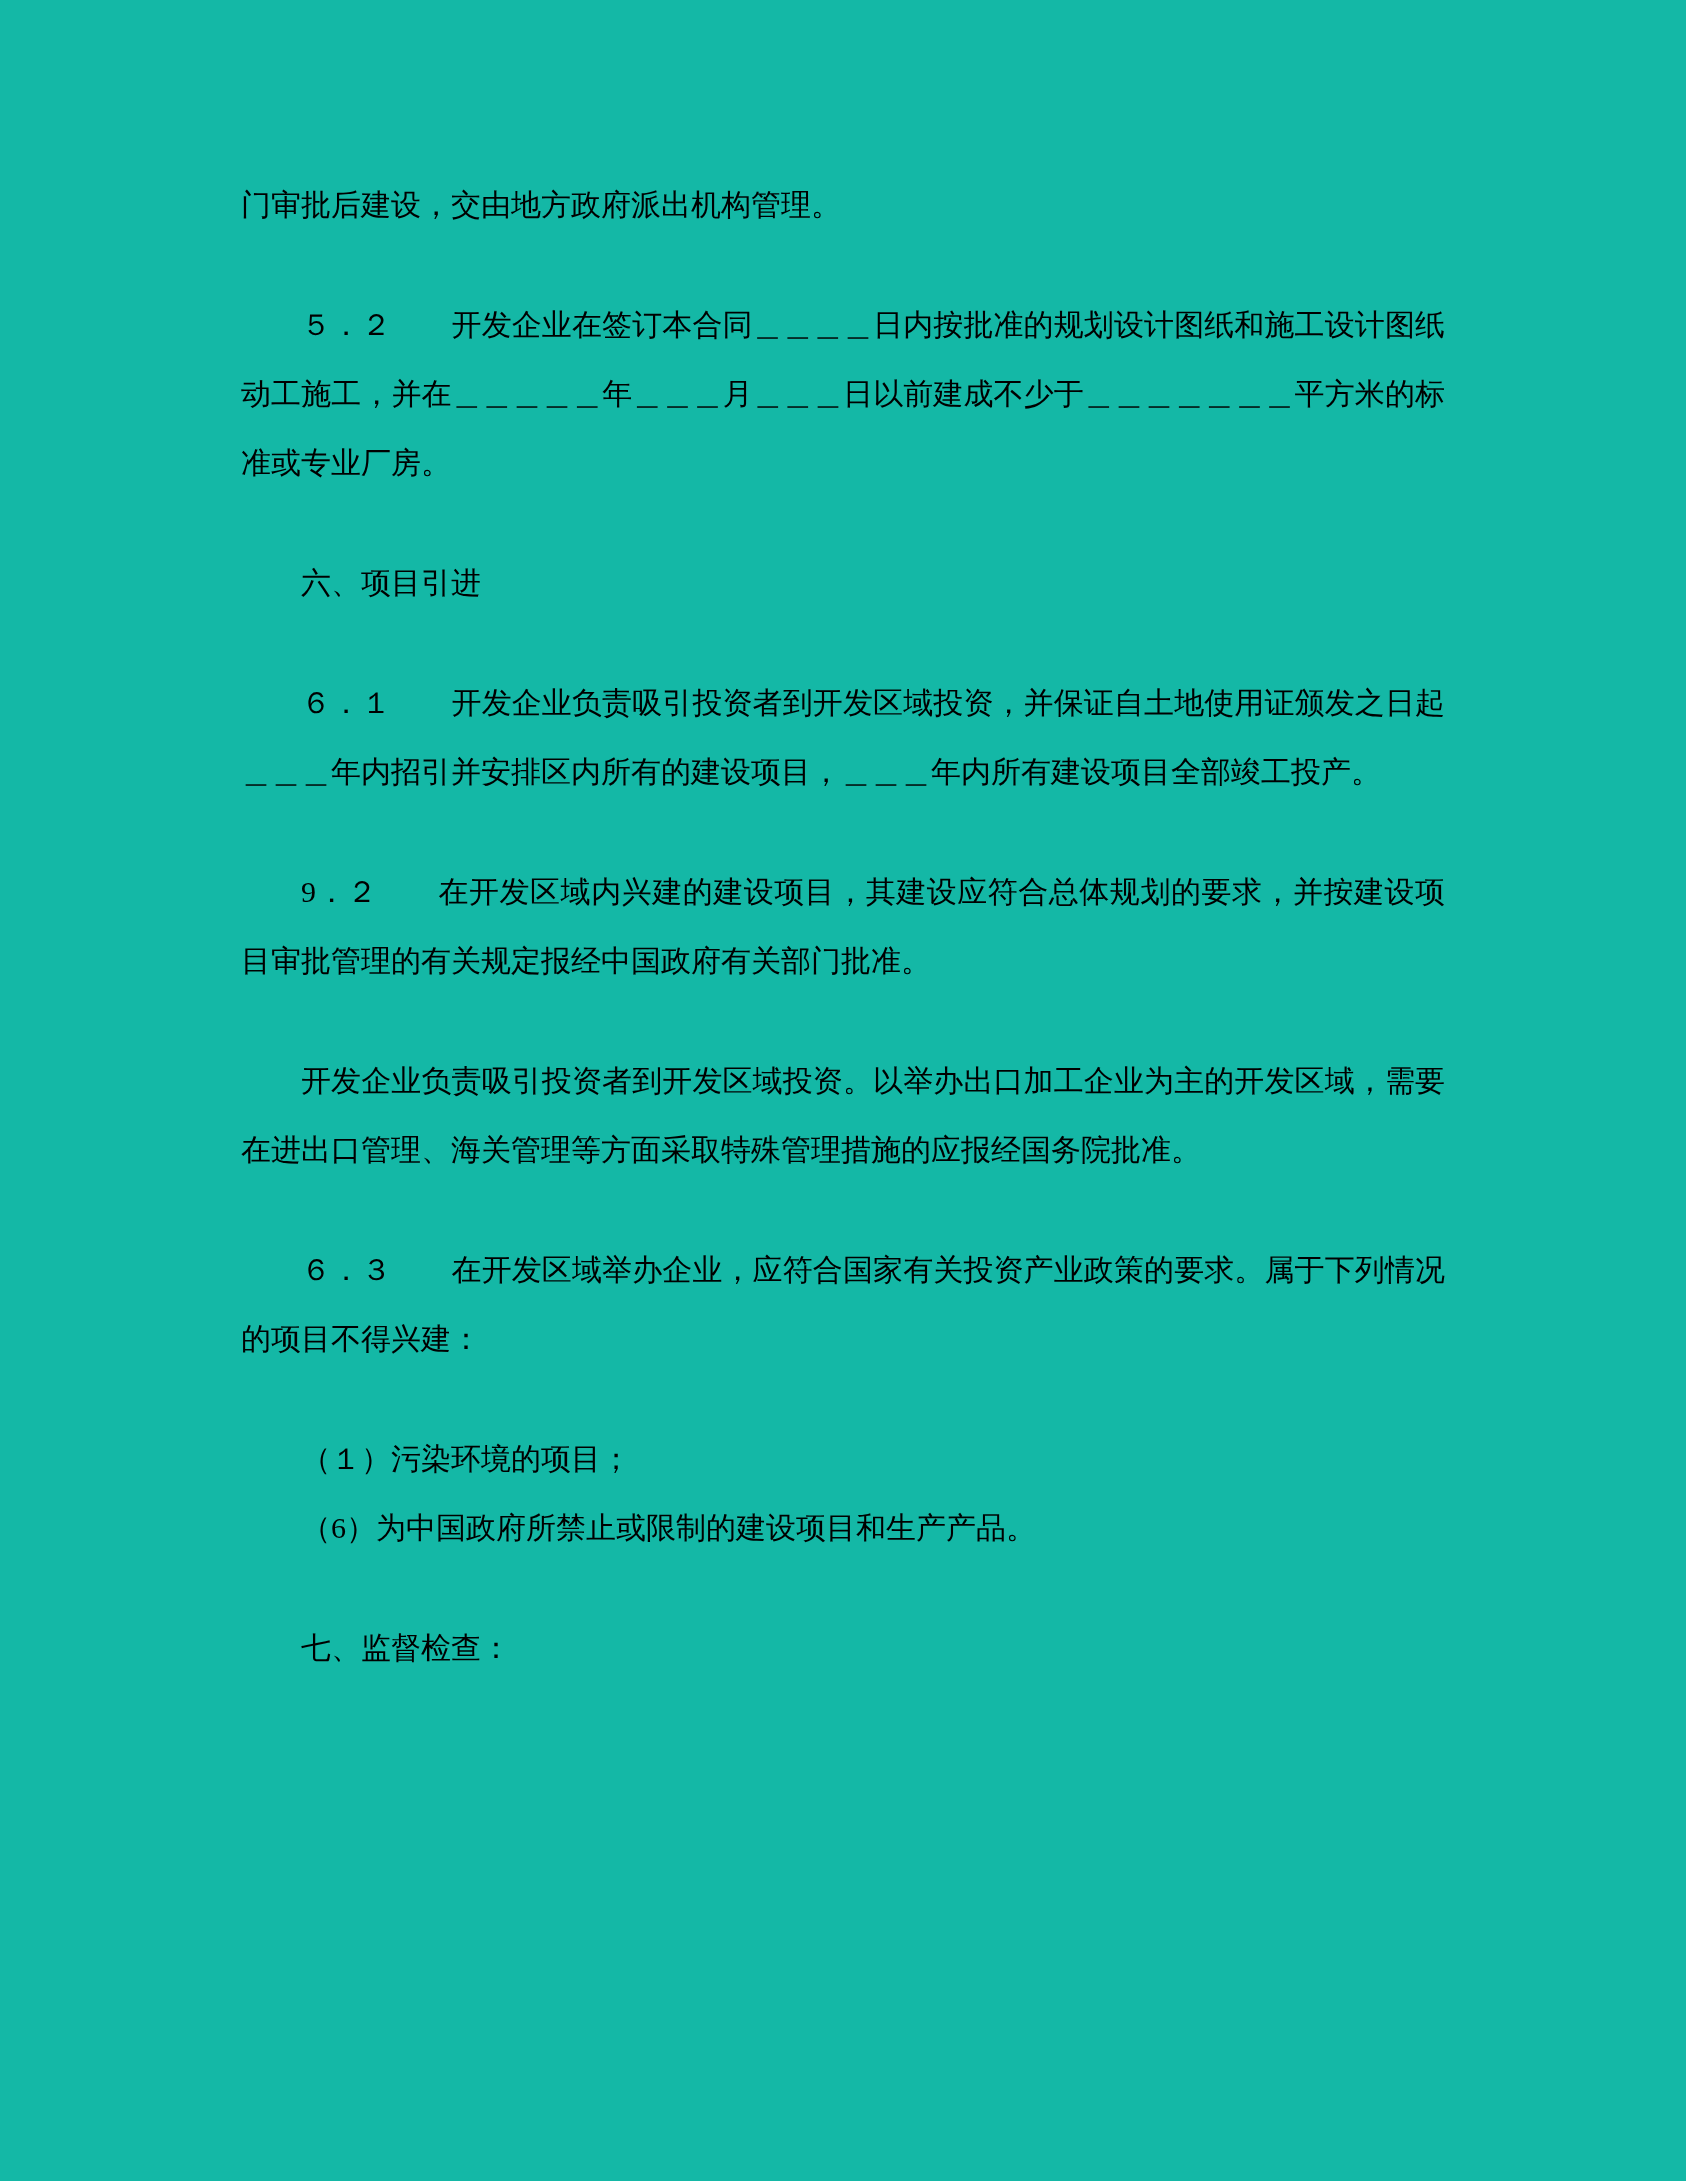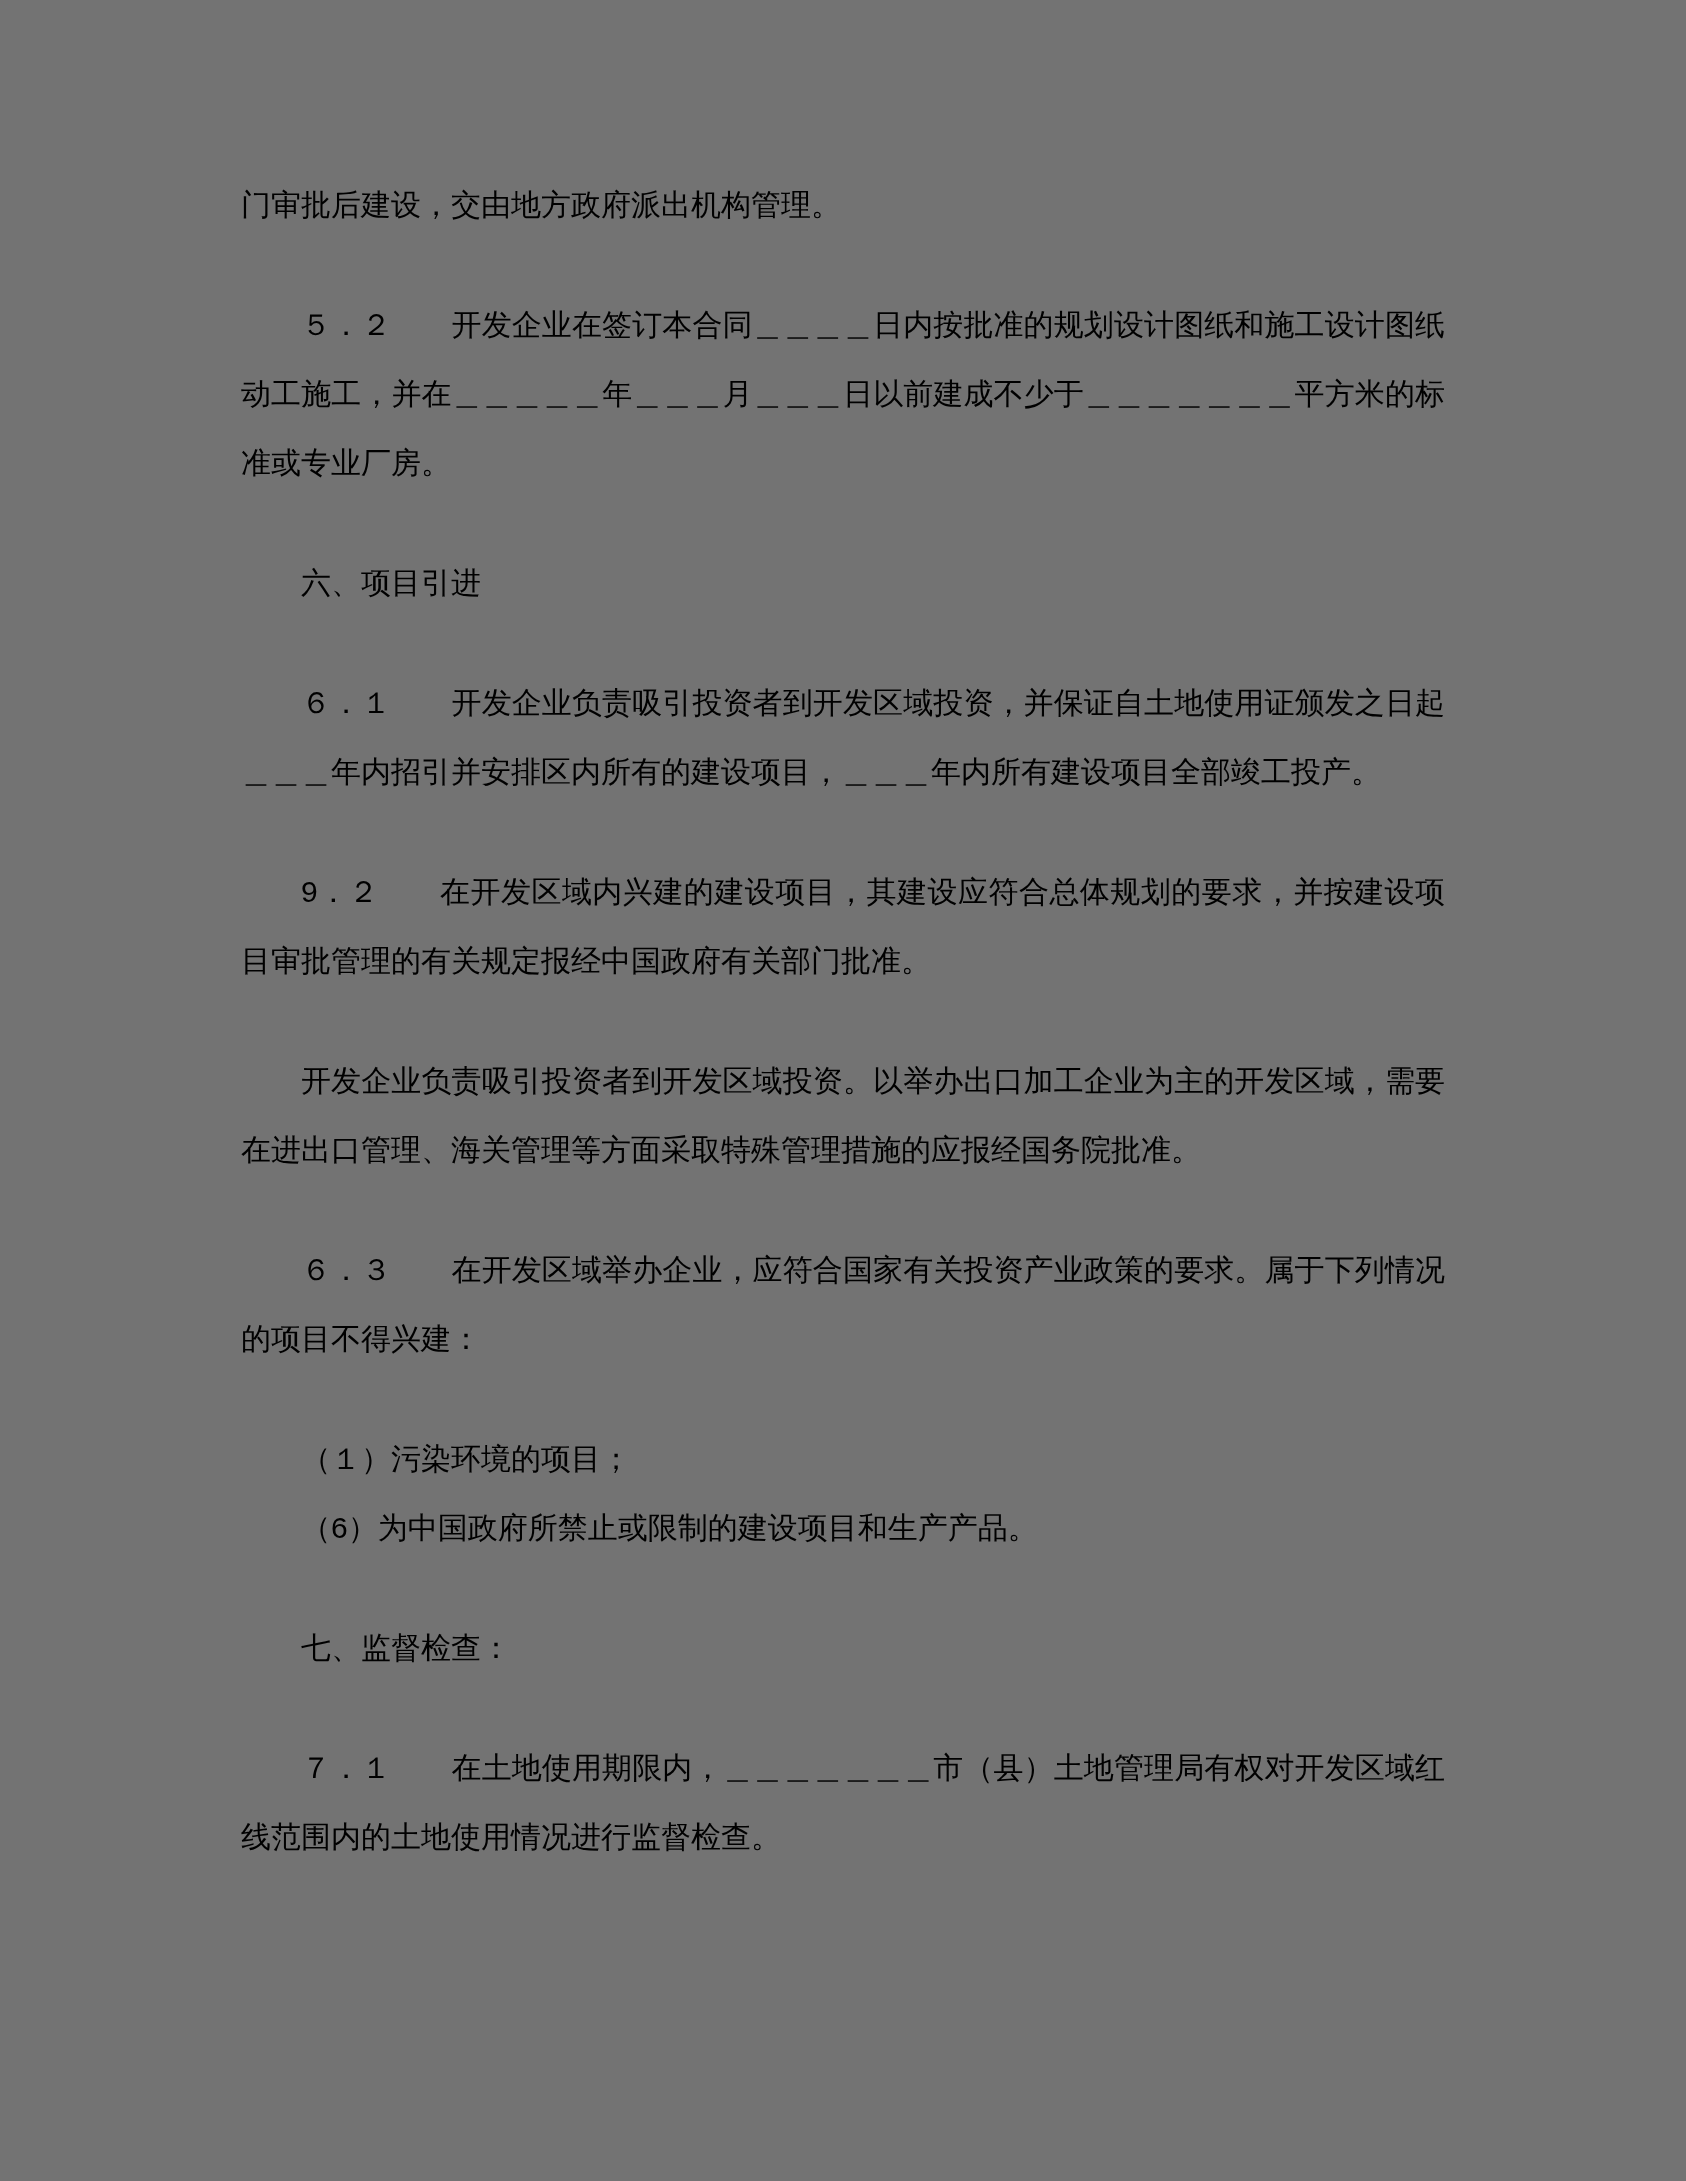--- a/index.html
+++ b/index.html
@@ -4,24 +4,24 @@
 <style>
   html, body {
     margin: 0;
     padding: 0;
     background: #ffffff;
   }
   .page {
     position: relative;
     width: 1686px;
     height: 2182px;
-    background: #737373;
+    background: #14b8a6;
     box-sizing: border-box;
     padding: 170px 241px 0 241px;
-    font-family: Liberation Sans, sans-serif;
+    font-family: Liberation Serif, serif;
     color: #000000;
     overflow: hidden;
   }
   .doc p {
     font-size: 30px;
     line-height: 69px;
     margin: 0 0 51px 0;
     text-align: justify;
     word-break: break-all;
     overflow-wrap: break-word;
@@ -41,16 +41,15 @@
     <p>门审批后建设，交由地方政府派出机构管理。</p>
     <p class="indent">５．２　　开发企业在签订本合同＿＿＿＿日内按批准的规划设计图纸和施工设计图纸动工施工，并在＿＿＿＿＿年＿＿＿月＿＿＿日以前建成不少于＿＿＿＿＿＿＿平方米的标准或专业厂房。</p>
     <p class="indent">六、项目引进</p>
     <p class="indent">６．１　　开发企业负责吸引投资者到开发区域投资，并保证自土地使用证颁发之日起＿＿＿年内招引并安排区内所有的建设项目，＿＿＿年内所有建设项目全部竣工投产。</p>
     <p class="indent">9．２　　在开发区域内兴建的建设项目，其建设应符合总体规划的要求，并按建设项目审批管理的有关规定报经中国政府有关部门批准。</p>
     <p class="indent">开发企业负责吸引投资者到开发区域投资。以举办出口加工企业为主的开发区域，需要在进出口管理、海关管理等方面采取特殊管理措施的应报经国务院批准。</p>
     <p class="indent">６．３　　在开发区域举办企业，应符合国家有关投资产业政策的要求。属于下列情况的项目不得兴建：</p>
     <p class="indent tight">（１）污染环境的项目；</p>
     <p class="indent">（6）为中国政府所禁止或限制的建设项目和生产产品。</p>
     <p class="indent">七、监督检查：</p>
-    <p class="indent">７．１　　在土地使用期限内，＿＿＿＿＿＿＿市（县）土地管理局有权对开发区域红线范围内的土地使用情况进行监督检查。</p>
   </div>
 </div>
 
 
 </body></html>

